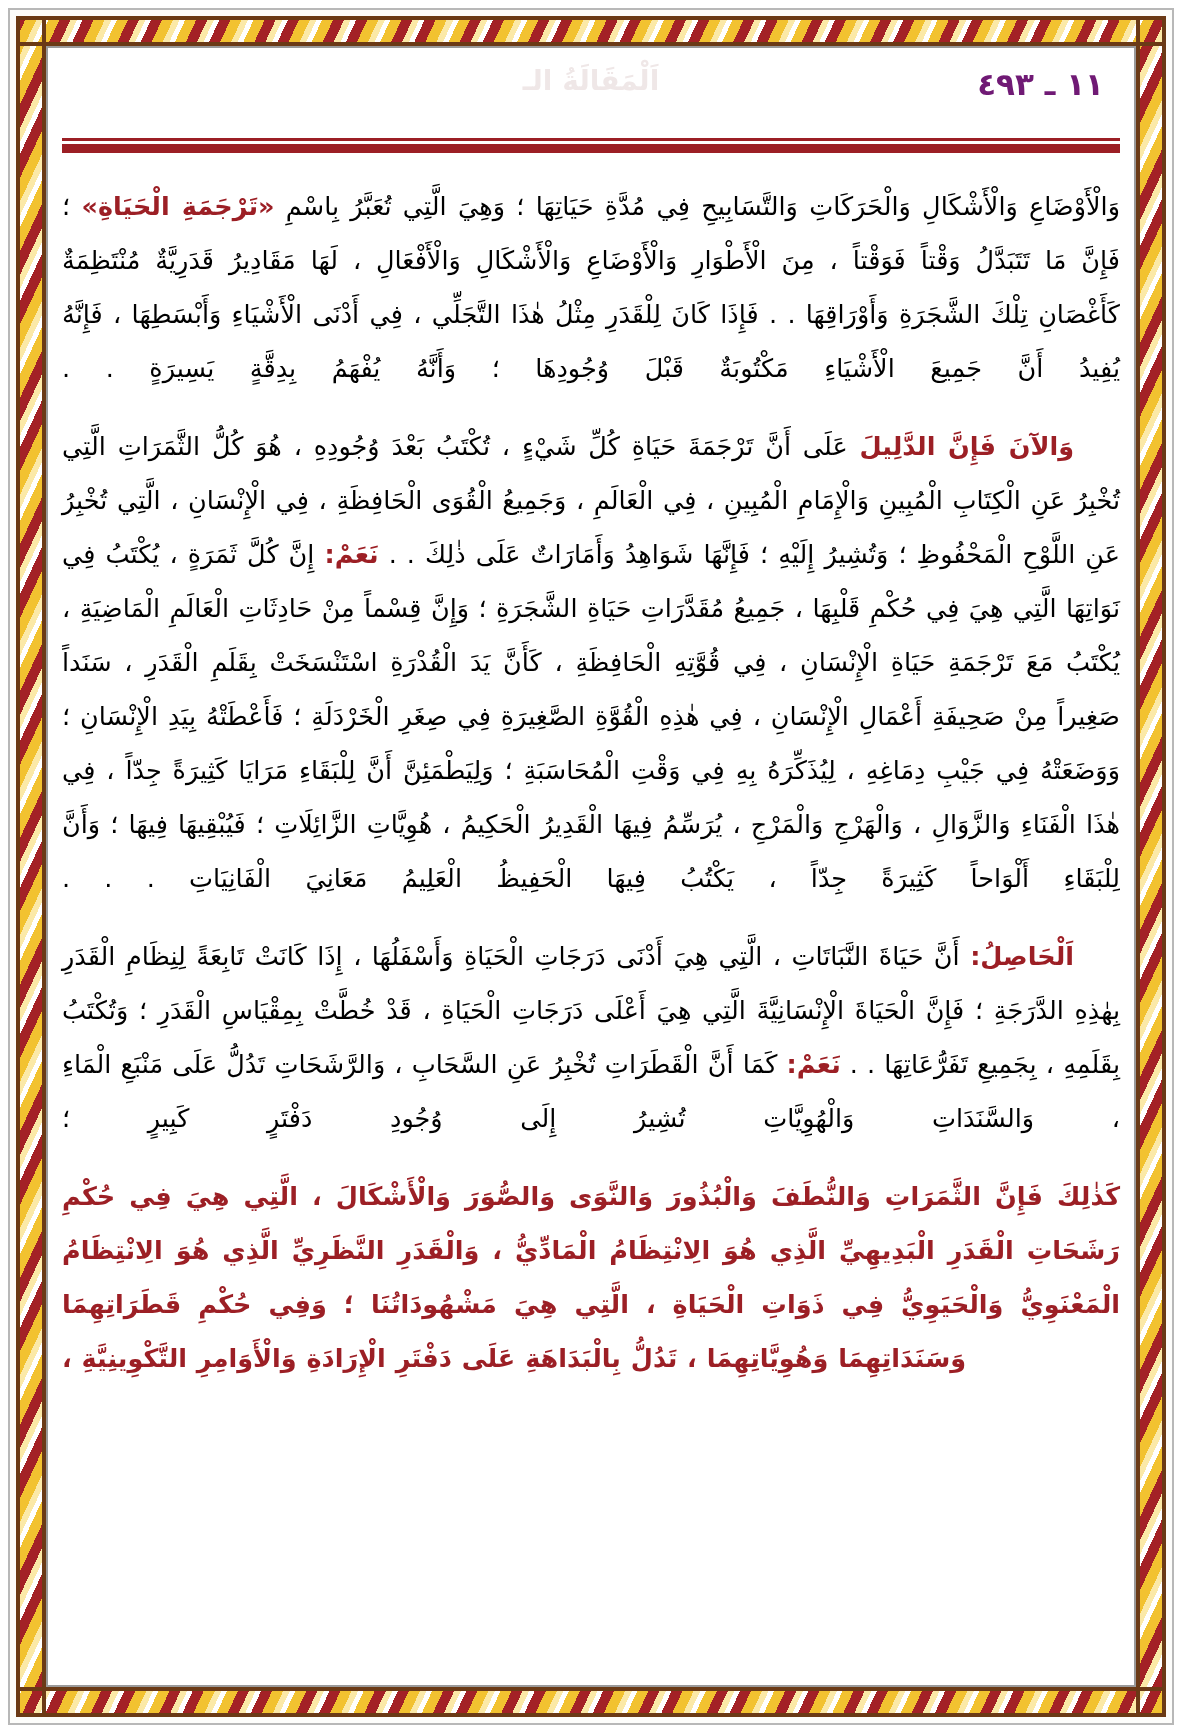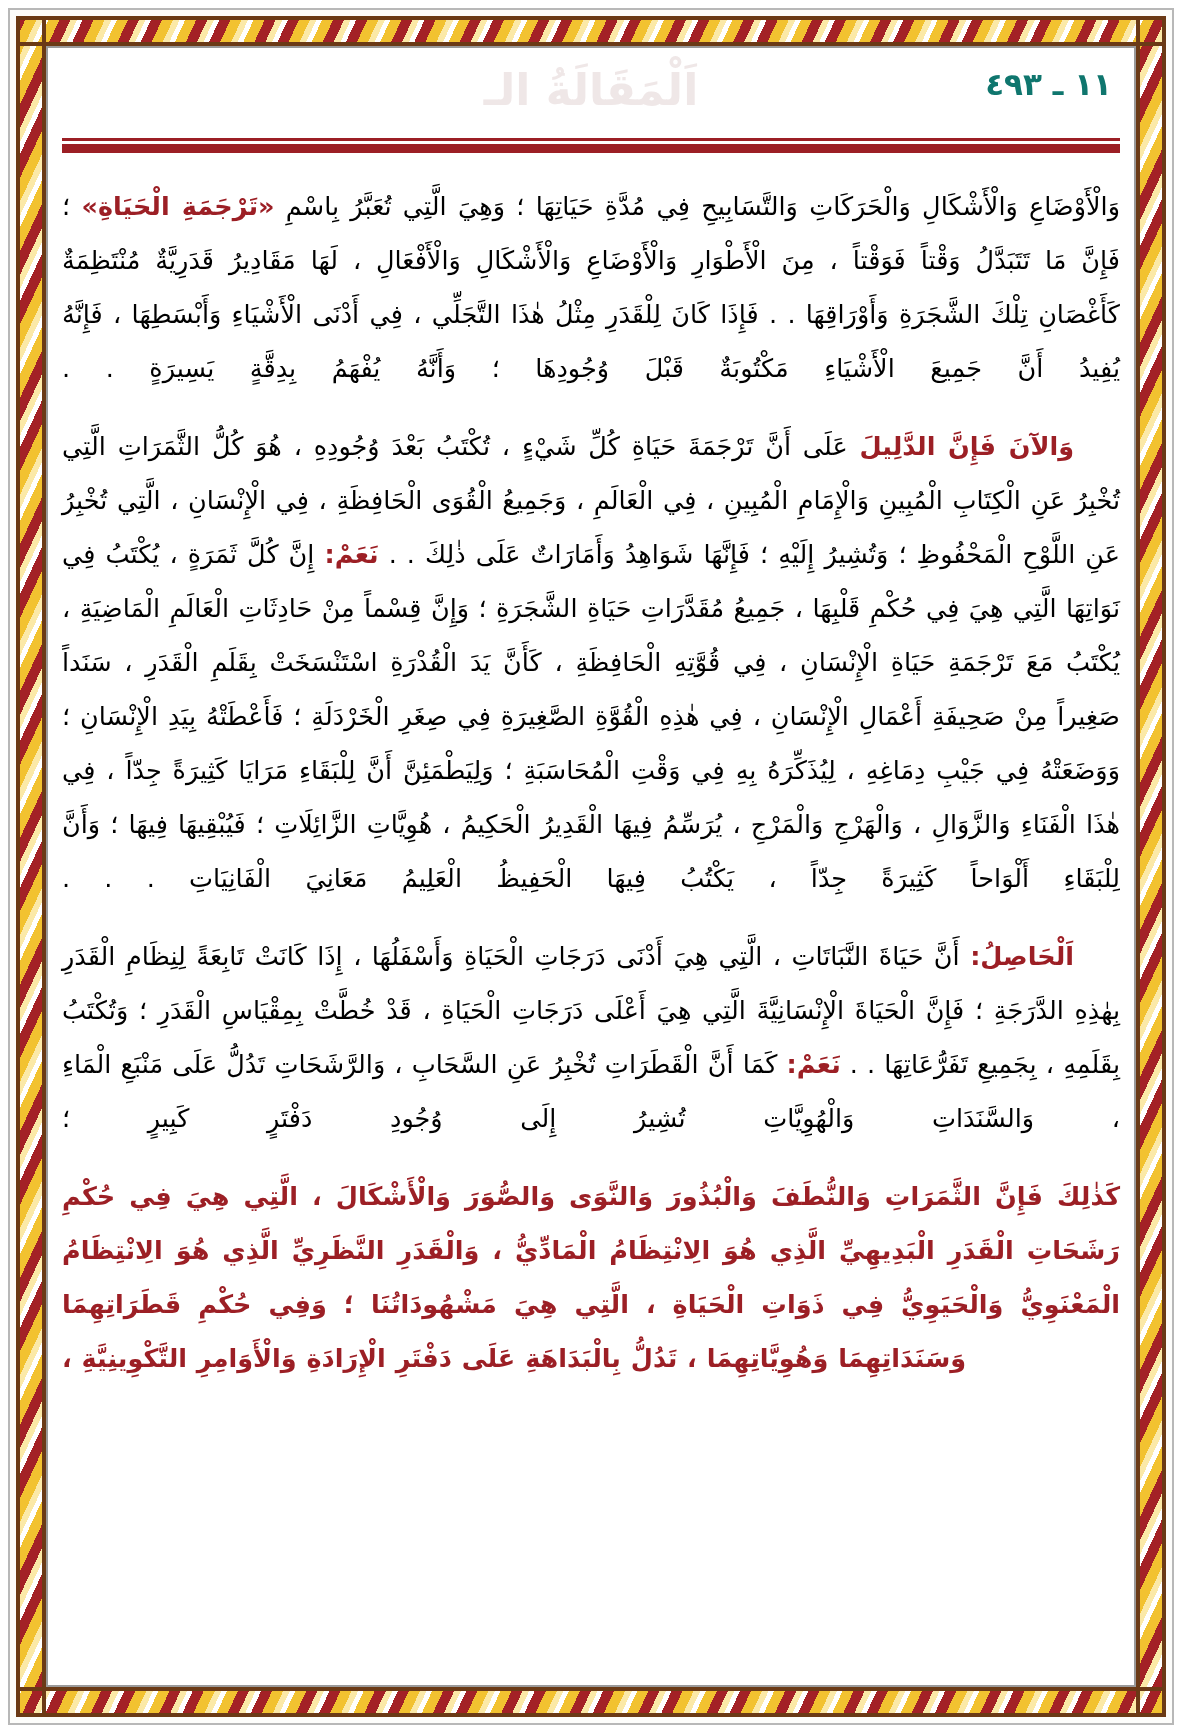--- a/index.html
+++ b/index.html
@@ -95,45 +95,45 @@
   }
 
   
   .header {
     position: relative;
     height: 74px;
   }
 
   .page-num {
     position: absolute;
-    right: 8px;
+    right: 16px;
     top: 8px;
     font-size: 31px;
     font-weight: bold;
-    color: #0f766e;
+    color: #701a75;
     letter-spacing: 2px;
     direction: rtl;
     text-align: right;
   }
 
   .header-title-wrap {
     position: absolute;
     left: 0;
     right: 0;
     top: 2px;
     text-align: center;
   }
 
   .watermark {
     position: absolute;
     left: 0;
     right: 0;
     top: 4px;
     text-align: center;
-    font-size: 44px;
+    font-size: 28px;
     font-weight: bold;
     color: #efe7e7;
     white-space: nowrap;
     pointer-events: none;
   }
 
   .header-title {
     position: relative;
     display: inline-block;
     font-size: 33px;

